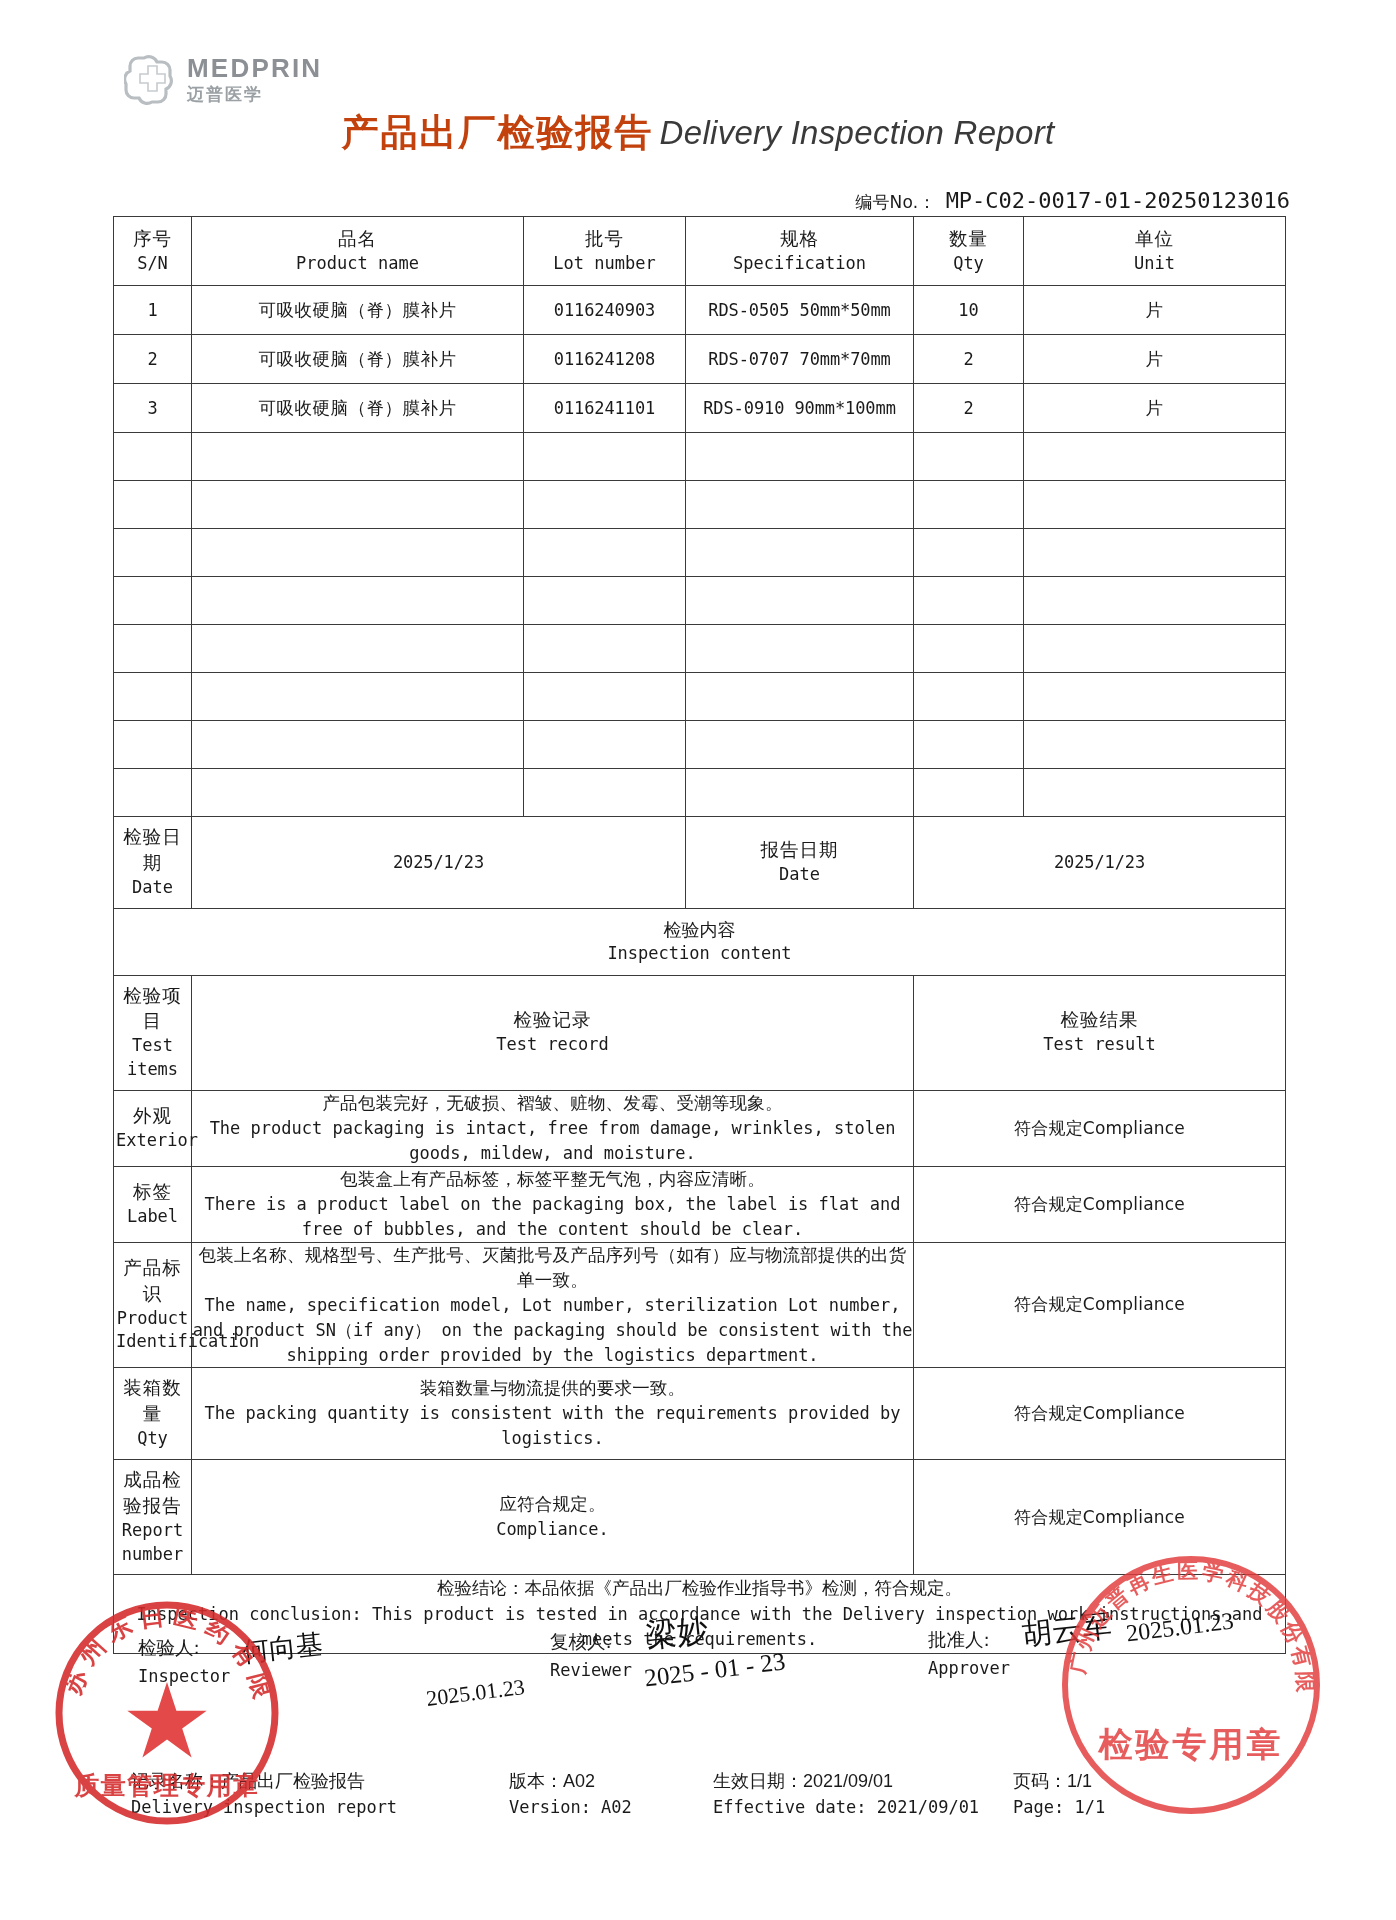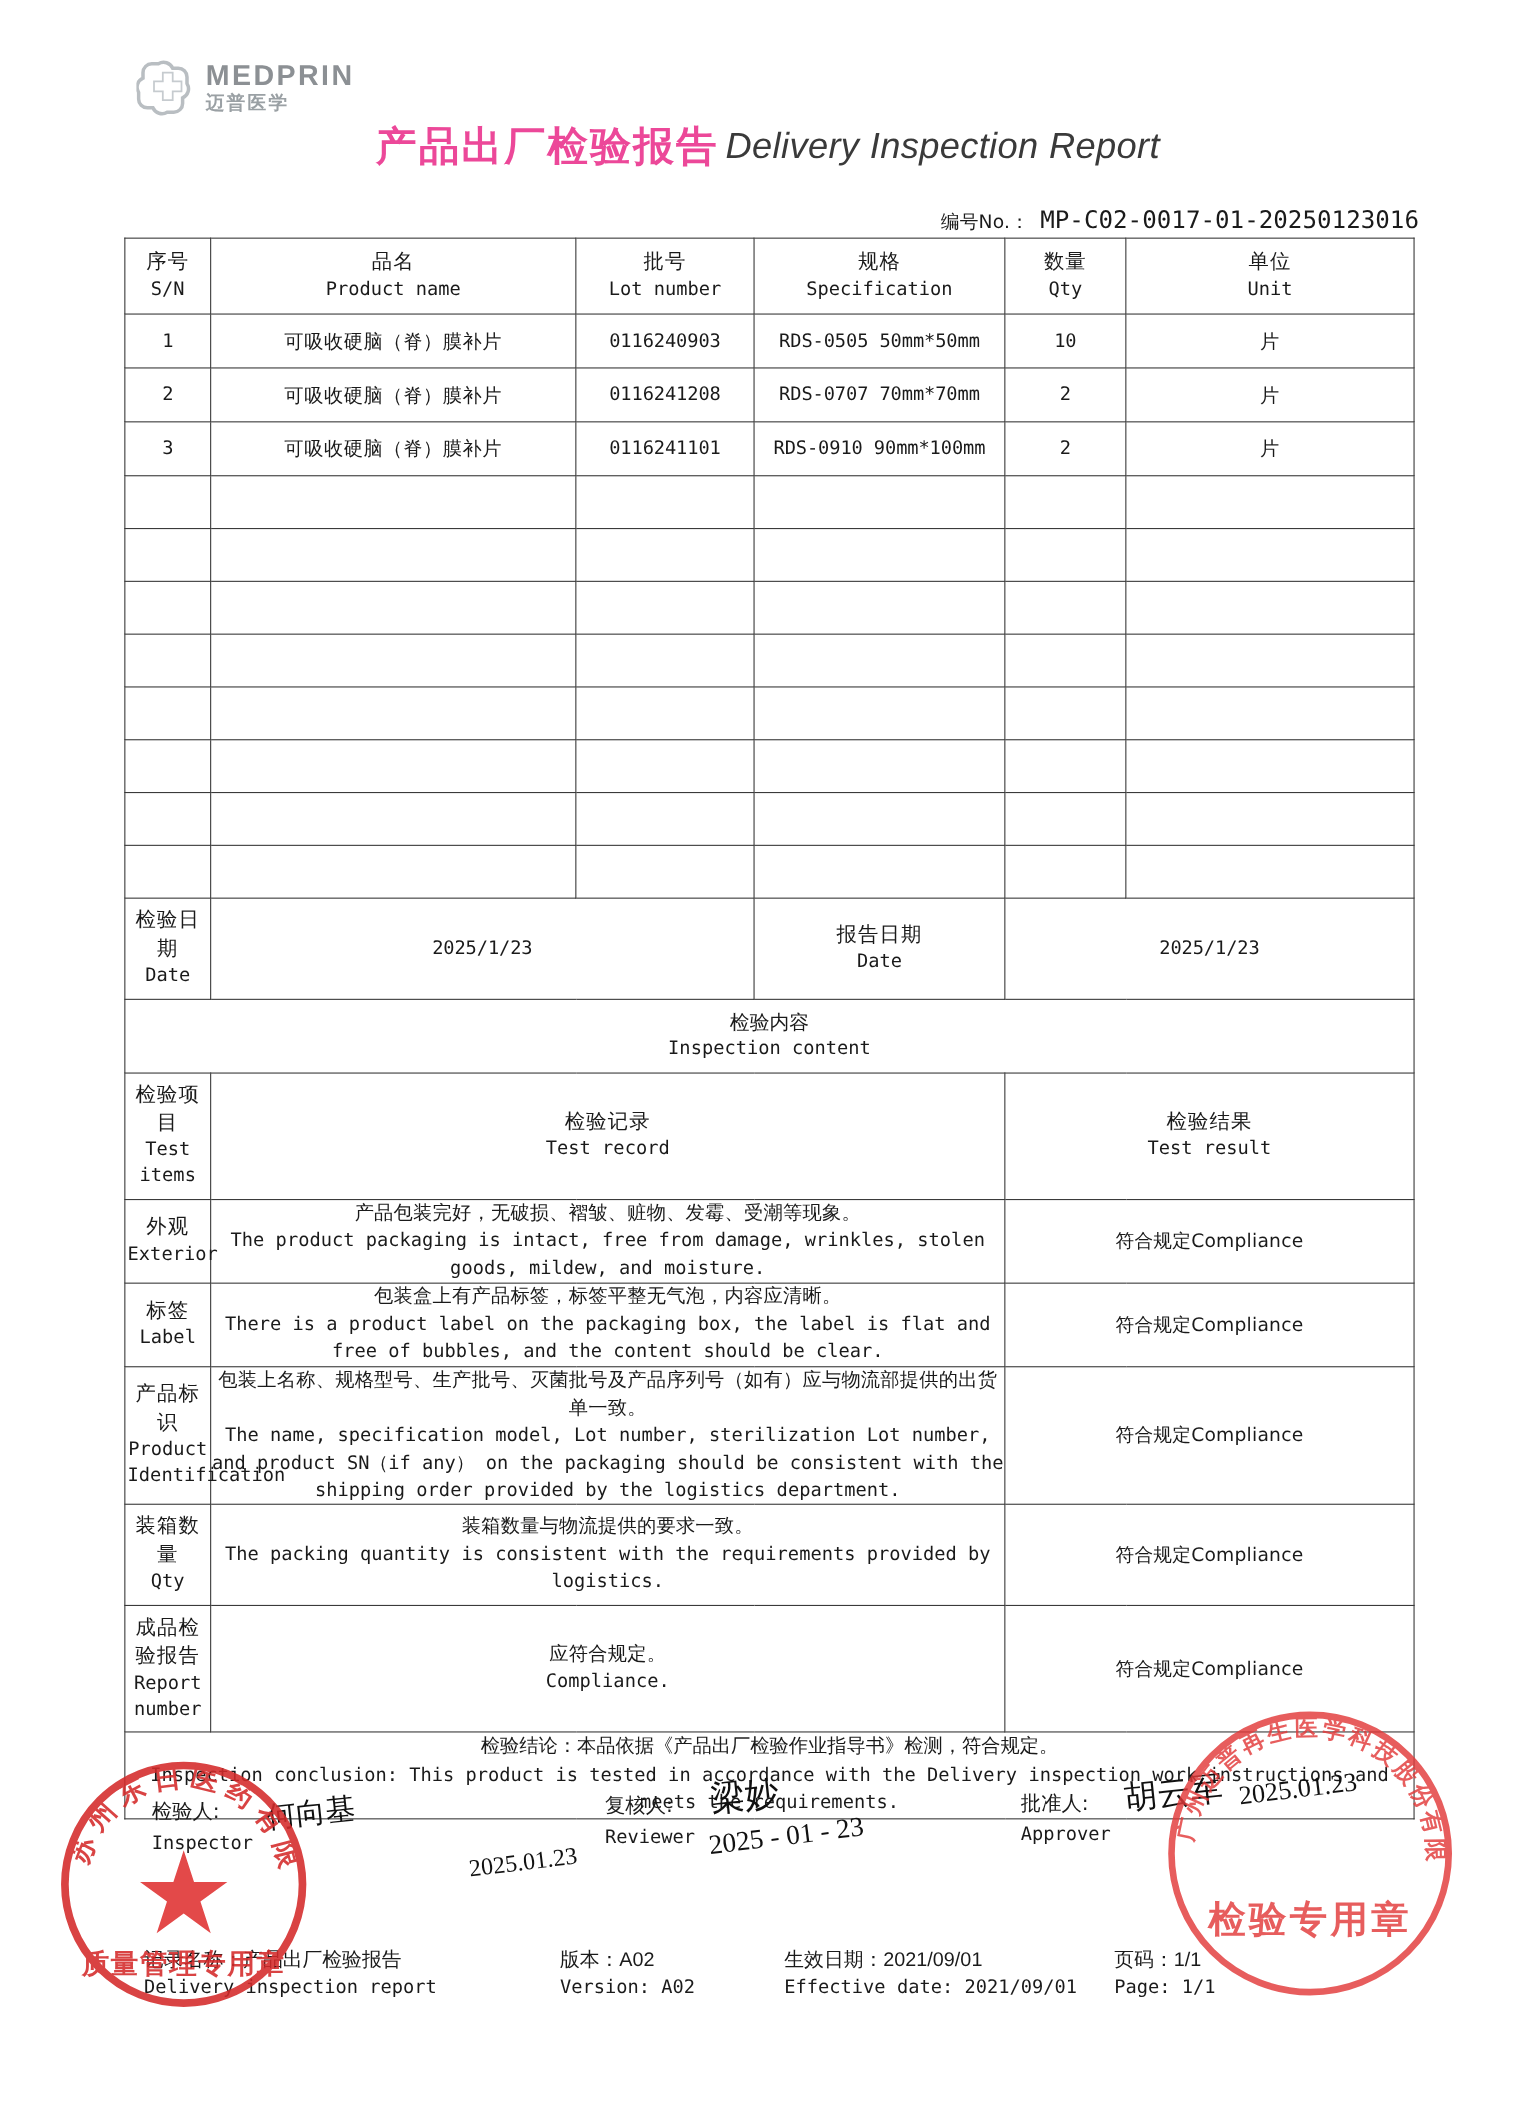--- a/index.html
+++ b/index.html
@@ -13,21 +13,21 @@
   .page{position:absolute;inset:0;}
 
   
   .logo-wrap{position:absolute;left:124px;top:52px;display:flex;align-items:center;gap:9px;}
   .logo-mark{width:54px;height:54px;position:relative;flex:none;}
   .logo-text{display:flex;flex-direction:column;line-height:1;}
   .logo-en{font-family:"Liberation Sans","DejaVu Sans",sans-serif;font-size:26px;letter-spacing:2.2px;color:#8c9094;font-weight:600;}
   .logo-cn{font-family:"DejaVu Sans",sans-serif;font-size:17px;letter-spacing:2px;color:#9aa0a4;margin-top:5px;font-weight:600;}
 
   .doc-title{position:absolute;left:0;right:0;top:108px;text-align:center;white-space:nowrap;}
-  .title-cn{font-family:"DejaVu Sans",sans-serif;font-size:37px;font-weight:700;letter-spacing:2px;color:#ec4899;vertical-align:middle;}
+  .title-cn{font-family:"DejaVu Sans",sans-serif;font-size:37px;font-weight:700;letter-spacing:2px;color:#c2410c;vertical-align:middle;}
   .title-en{font-family:"Liberation Sans","DejaVu Sans",sans-serif;font-size:33px;font-style:italic;font-weight:500;color:#3a3a3a;vertical-align:middle;margin-left:6px;letter-spacing:.3px;}
 
   .doc-no{position:absolute;right:106px;top:188px;font-size:18.5px;letter-spacing:.2px;white-space:nowrap;}
   .doc-no .cn{font-family:"DejaVu Sans",sans-serif;font-size:17px;margin-left:16px;}
   .doc-no .val{font-family:"DejaVu Sans Mono","Liberation Mono",monospace;font-size:22px;margin-left:10px;letter-spacing:0px;}
 
   
   table.main{
     position:absolute;left:113px;top:216px;width:1172px;
     border-collapse:collapse;table-layout:fixed;padding-left:20px;

